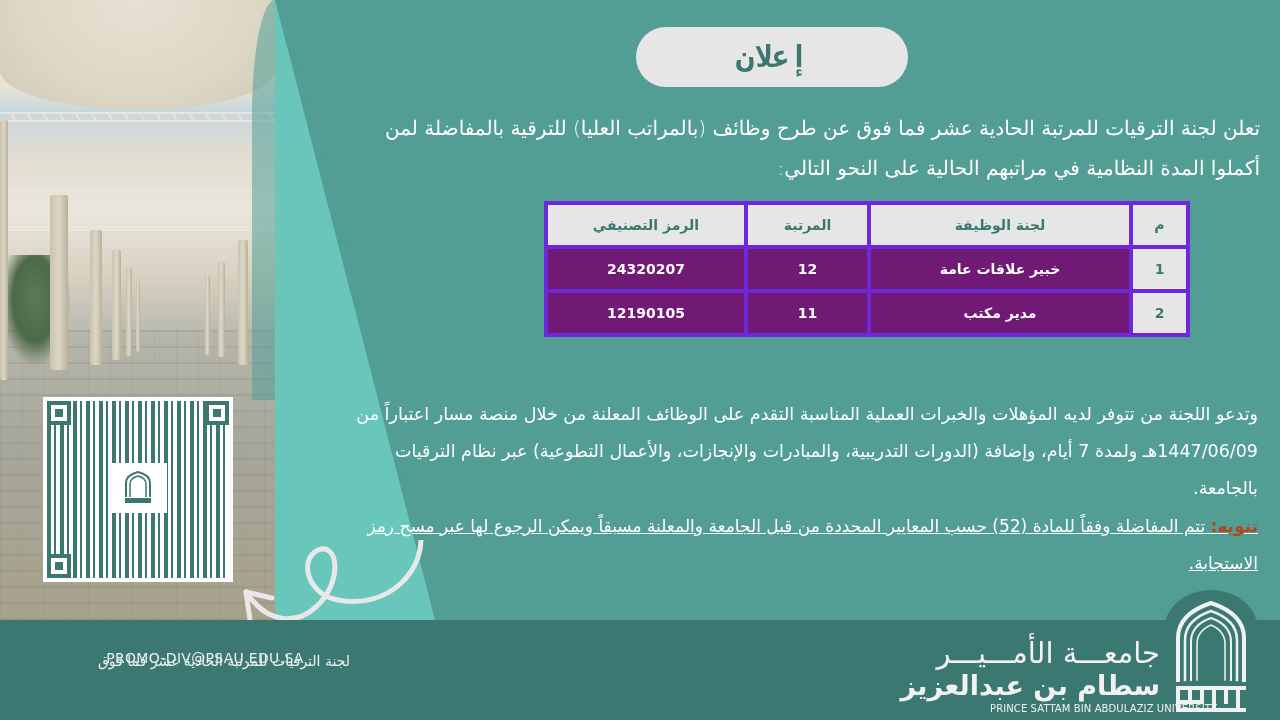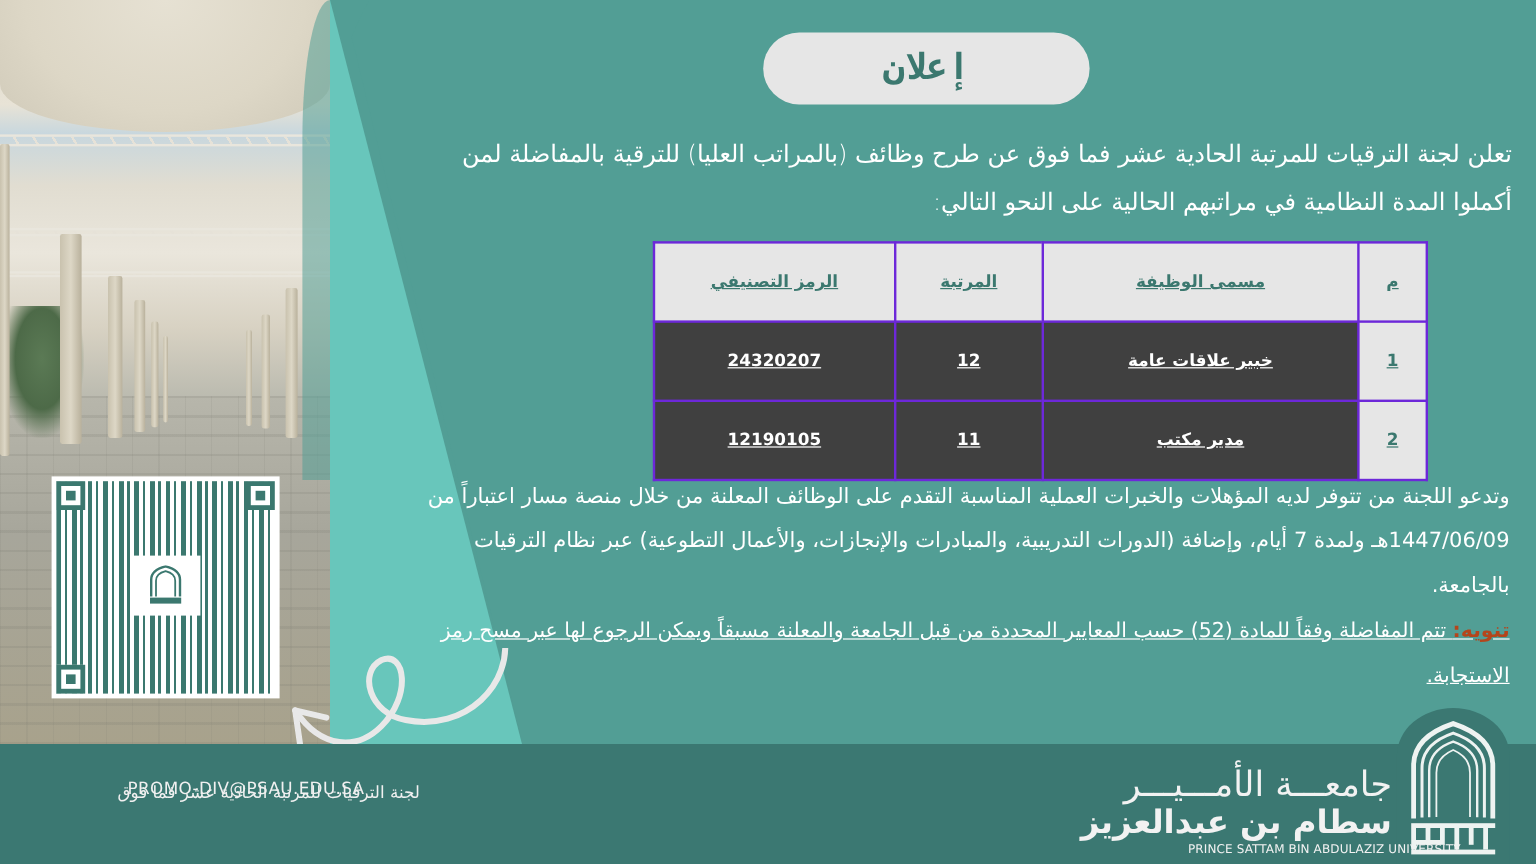--- a/index.html
+++ b/index.html
@@ -84,25 +84,25 @@
       font-size: 17px; line-height: 37px; text-decoration: underline;
     }
     .note-label { color: #b5451b; font-weight: bold; }
     
     .jobs-table {
       position: absolute; left: 544px; top: 201px; width: 646px;
       border-collapse: collapse; direction: rtl;
       border: 2px solid #ffffff;
     }
     .jobs-table th, .jobs-table td {
-      border: 2px solid #6d28d9; text-align: center;
-      font-size: 14px; font-weight: bold; height: 66px; text-decoration: underline;
+      border: 4px solid #6d28d9; text-align: center;
+      font-size: 14px; font-weight: bold; height: 44px;
     }
     .jobs-table th { background: #e6e6e6; color: #3b786f; }
-    .jobs-table td { background: #404040; color: #ffffff; }
+    .jobs-table td { background: #701a75; color: #ffffff; }
     .jobs-table td.idx { background: #e6e6e6; color: #3b786f; }
     .c-idx { width: 57px; }
     .c-title { width: 262px; }
     .c-grade { width: 123px; }
     .c-code { width: 200px; }
     
     .qr {
       position: absolute; left: 43px; top: 397px; width: 190px; height: 185px;
       background: #ffffff; padding: 4px;
     }
@@ -189,21 +189,21 @@
 <div class="title-pill">
   <span>إعلان</span>
 </div>
 
 <p class="intro rtl">تعلن لجنة الترقيات للمرتبة الحادية عشر فما فوق عن طرح وظائف (بالمراتب العليا) للترقية بالمفاضلة لمن أكملوا المدة النظامية في مراتبهم الحالية على النحو التالي:</p>
 
 <table class="jobs-table">
   <thead>
     <tr>
       <th class="c-idx">م</th>
-      <th class="c-title">مسمى الوظيفة</th>
+      <th class="c-title">لجنة الوظيفة</th>
       <th class="c-grade">المرتبة</th>
       <th class="c-code">الرمز التصنيفي</th>
     </tr>
   </thead>
   <tbody>
     <tr>
       <td class="idx">1</td>
       <td>خبير علاقات عامة</td>
       <td>12</td>
       <td>24320207</td>

